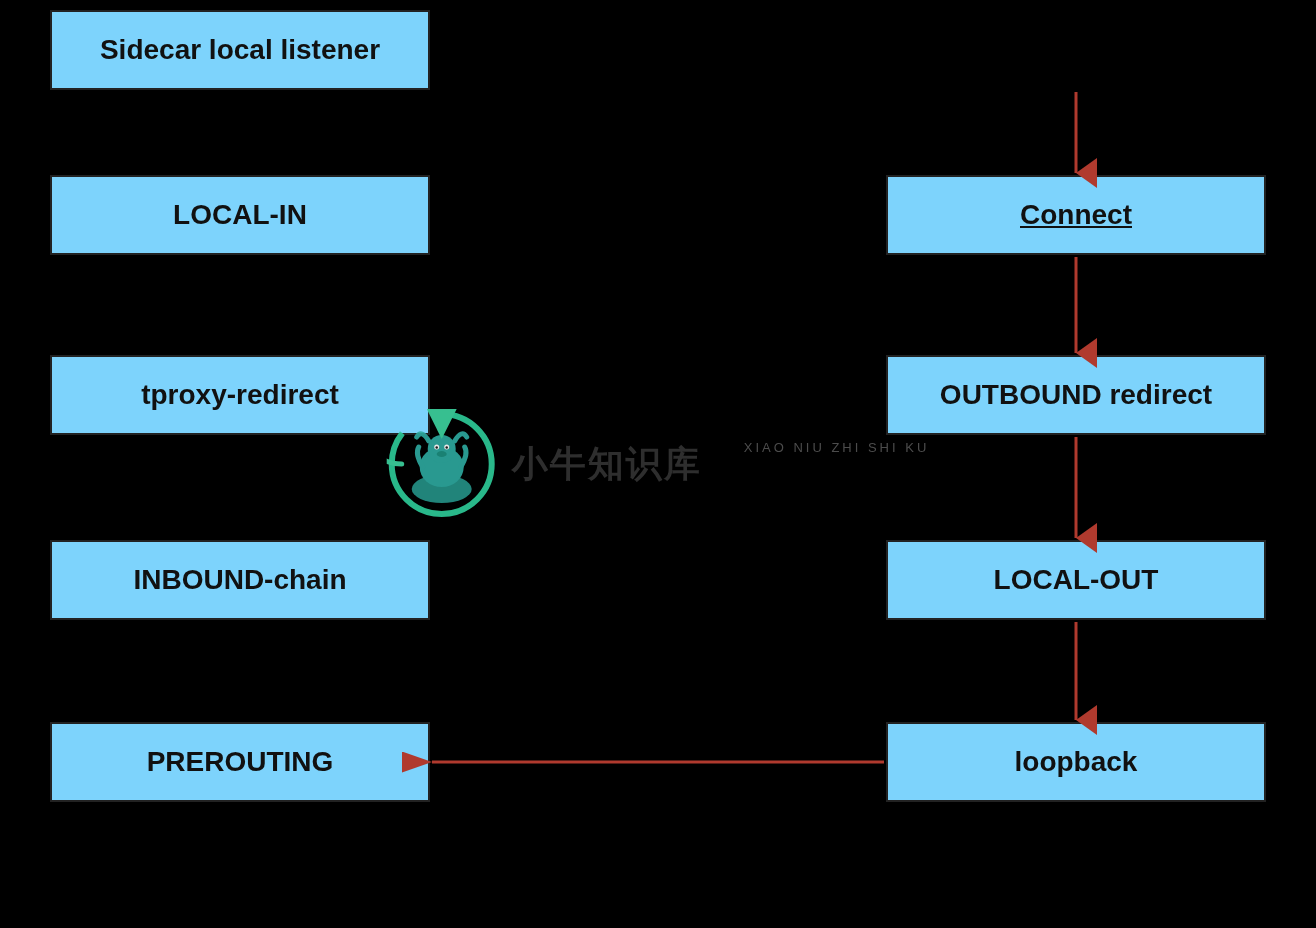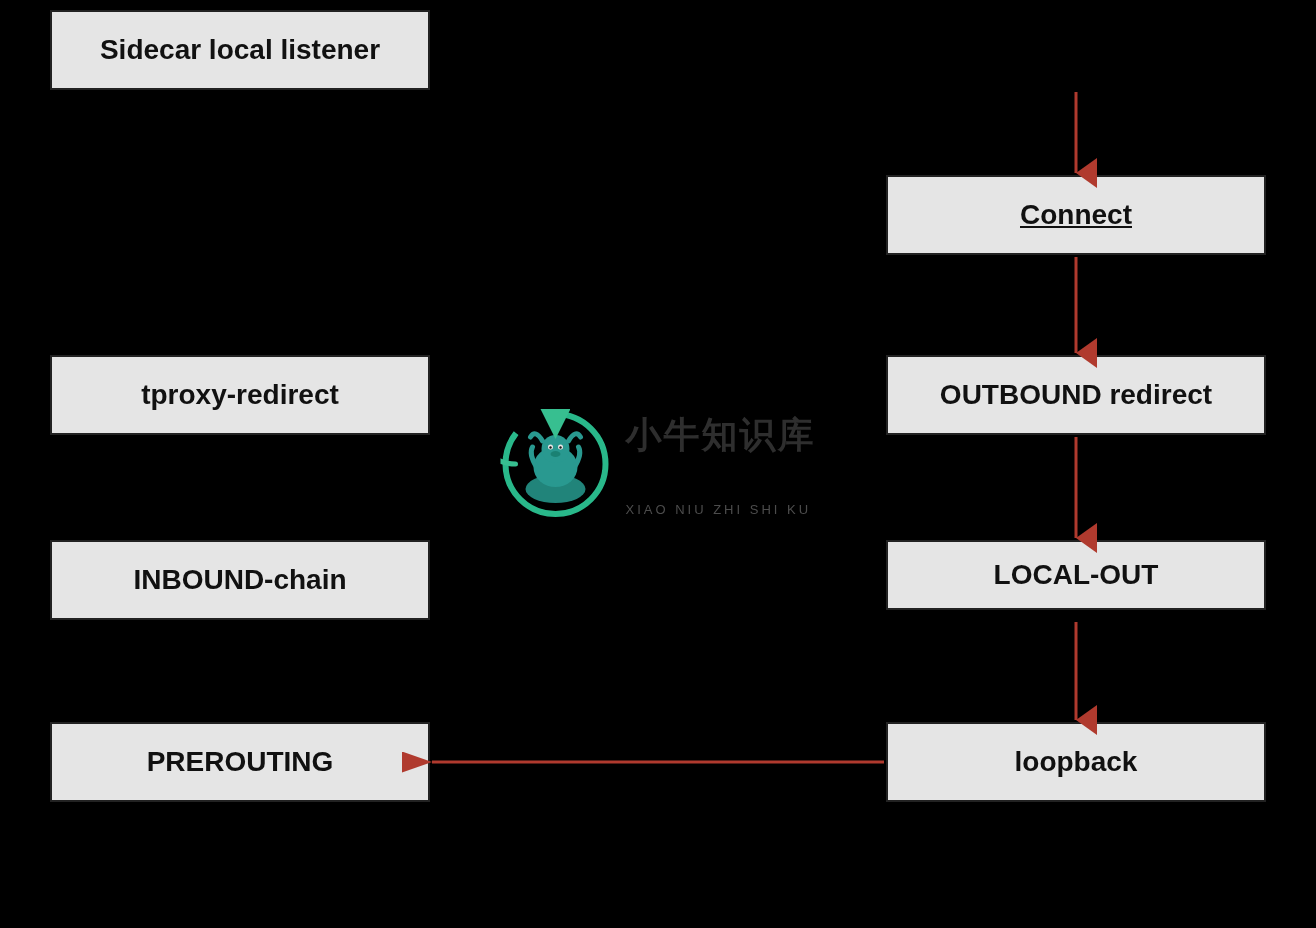--- a/index.html
+++ b/index.html
@@ -14,21 +14,21 @@
 
     .diagram {
       width: 1316px;
       height: 928px;
       position: relative;
     }
 
     
     .box {
       position: absolute;
-      background: #e5e5e5;
+      background: #7dd3fc;
       border: 2px solid #222;
       display: flex;
       align-items: center;
       justify-content: center;
       font-size: 28px;
       font-weight: bold;
       color: #111;
     }
 
     
@@ -82,21 +82,21 @@
     #box-outbound {
       right: 50px;
       top: 355px;
       width: 380px;
       height: 80px;
     }
     #box-local-out {
       right: 50px;
       top: 540px;
       width: 380px;
-      height: 70px;
+      height: 80px;
       text-align: center;
     }
     #box-loopback {
       right: 50px;
       top: 722px;
       width: 380px;
       height: 80px;
     }
 
     
@@ -122,21 +122,20 @@
       z-index: 10;
     }
 
     .watermark-logo {
       width: 110px;
       height: 110px;
     }
 
     .watermark-text {
       display: flex;
-      flex-direction: column;
       color: #222;
       gap: 42px;
     }
 
     .watermark-chinese {
       font-size: 36px;
       font-weight: bold;
       color: #333;
       letter-spacing: 2px;
     }
@@ -147,20 +146,23 @@
       letter-spacing: 3px;
     }
   </style>
 </head>
 <body>
 
 <div class="diagram">
 
   <div class="box" id="box-sidecar">
     <span>Sidecar local listener</span>
+  </div>
+  <div class="box" id="box-local-in">
+    <span>LOCAL-IN</span>
   </div>
   <div class="box" id="box-tproxy">
     <span>tproxy-redirect</span>
   </div>
   <div class="box" id="box-inbound">
     <span>INBOUND-chain</span>
   </div>
   <div class="box" id="box-prerouting">
     <span>PREROUTING</span>
   </div>

